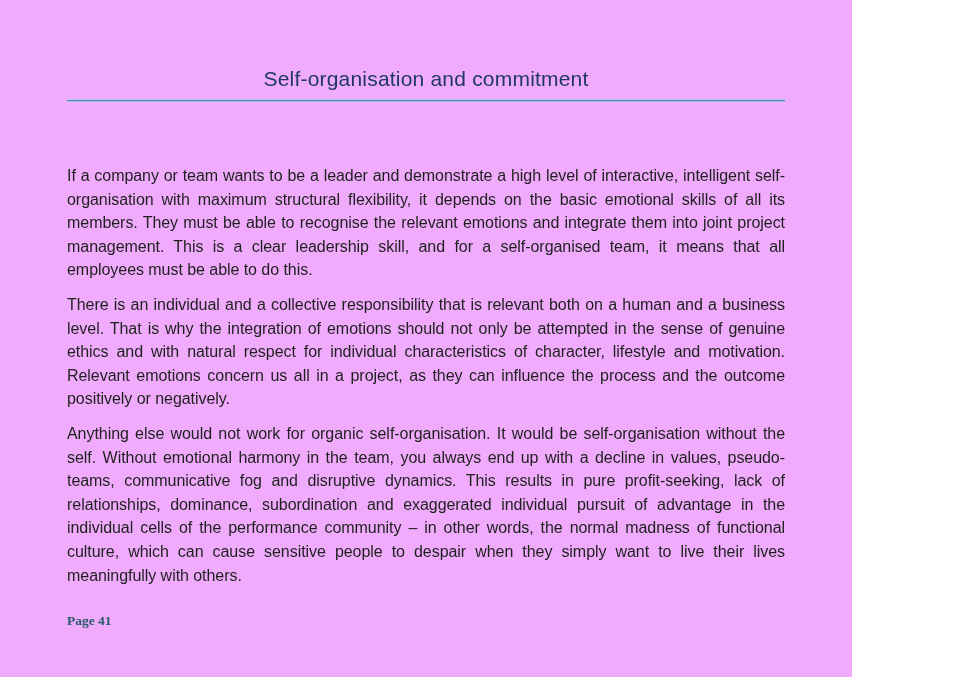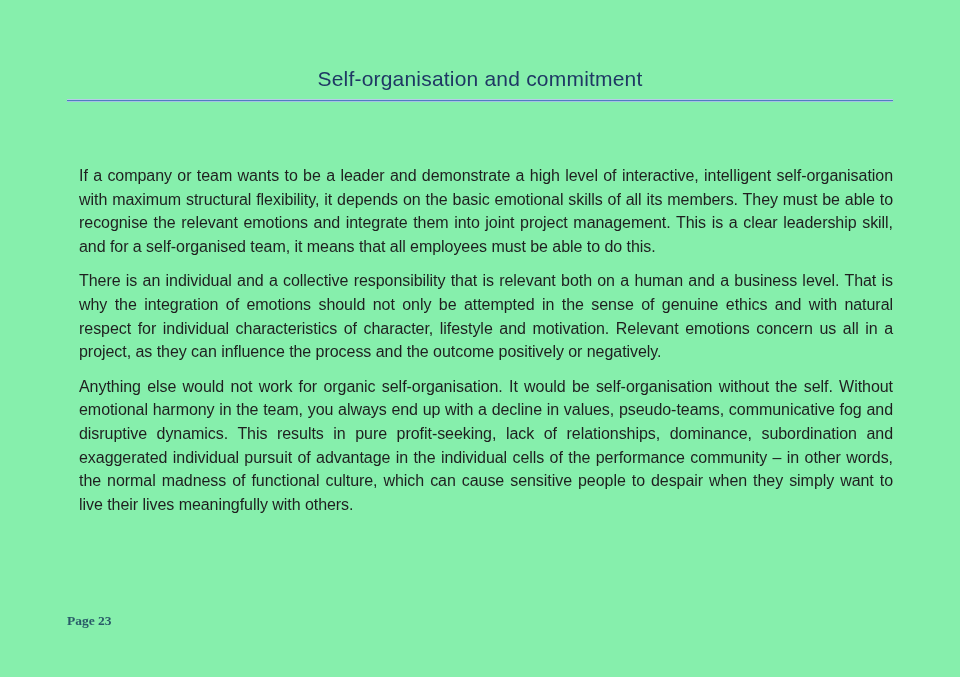--- a/index.html
+++ b/index.html
@@ -2,23 +2,23 @@
 <html style="--title-color: #1F3864; --rule-color: #4E7FBF; --body-color: #1F1F1F; --footer-color: #295A68;"><head>
 <meta charset="utf-8">
 <style>
   html, body {
     margin: 0;
     padding: 0;
     background: #ffffff;
   }
   .page {
     position: relative;
-    width: 960px;
+    width: 852px;
     height: 677px;
-    background: #86efac;
+    background: #f0abfc;
     font-family: "Liberation Sans", sans-serif;
     overflow: hidden;
     box-sizing: border-box;
   }
   .header {
     padding-top: 66px;
   }
   .title {
     margin: 0;
     text-align: center;
@@ -36,21 +36,21 @@
       #b7cce9 0px, #b7cce9 1px,
       var(--rule-color, #4E7FBF) 1px, var(--rule-color, #4E7FBF) 2px,
       #a4bfe4 2px, #a4bfe4 3px
     );
   }
   .body-text {
     padding: 0 67px;
     margin-top: 62px;
   }
   .body-text p {
-    margin: 0 0 11px 12px;
+    margin: 0 0 11px 0;
     font-size: 16px;
     line-height: 23.6px;
     color: var(--body-color, #1F1F1F);
     text-align: justify;
     letter-spacing: -0.05px;
   }
   .footer {
     position: absolute;
     left: 67px;
     right: 67px;
@@ -81,16 +81,16 @@
     <div class="rule"></div>
   </div>
 
   <div class="body-text">
     <p>If a company or team wants to be a leader and demonstrate a high level of interactive, intelligent self-organisation with maximum structural flexibility, it depends on the basic emotional skills of all its members. They must be able to recognise the relevant emotions and integrate them into joint project management. This is a clear leadership skill, and for a self-organised team, it means that all employees must be able to do this.</p>
     <p>There is an individual and a collective responsibility that is relevant both on a human and a business level. That is why the integration of emotions should not only be attempted in the sense of genuine ethics and with natural respect for individual characteristics of character, lifestyle and motivation. Relevant emotions concern us all in a project, as they can influence the process and the outcome positively or negatively.</p>
     <p>Anything else would not work for organic self-organisation. It would be self-organisation without the self. Without emotional harmony in the team, you always end up with a decline in values, pseudo-teams, communicative fog and disruptive dynamics. This results in pure profit-seeking, lack of relationships, dominance, subordination and exaggerated individual pursuit of advantage in the individual cells of the performance community – in other words, the normal madness of functional culture, which can cause sensitive people to despair when they simply want to live their lives meaningfully with others.</p>
   </div>
 
   <div class="footer">
-    <span class="footer-right">Page 23</span>
+    <span class="footer-right">Page 41</span>
   </div>
 
 </div>
 
 </body></html>

